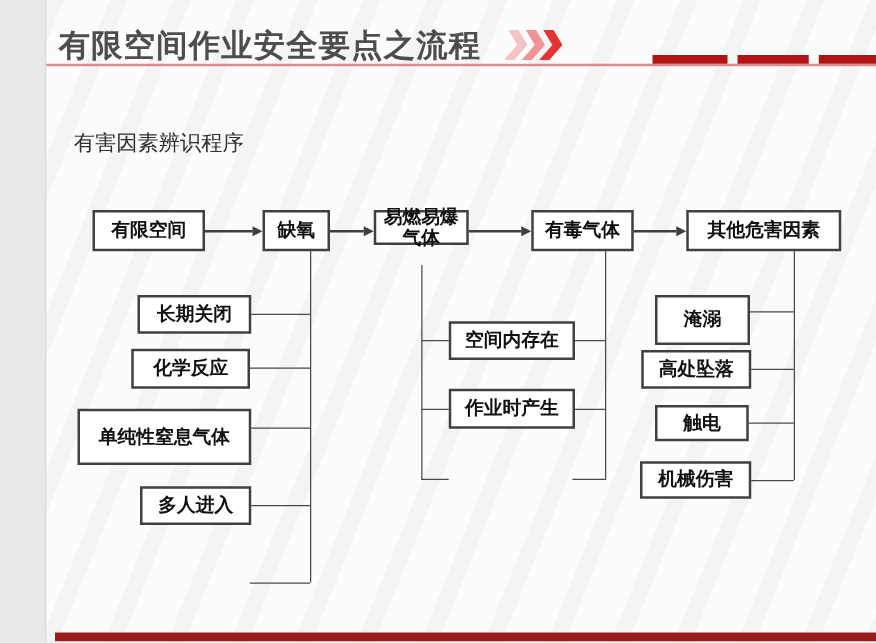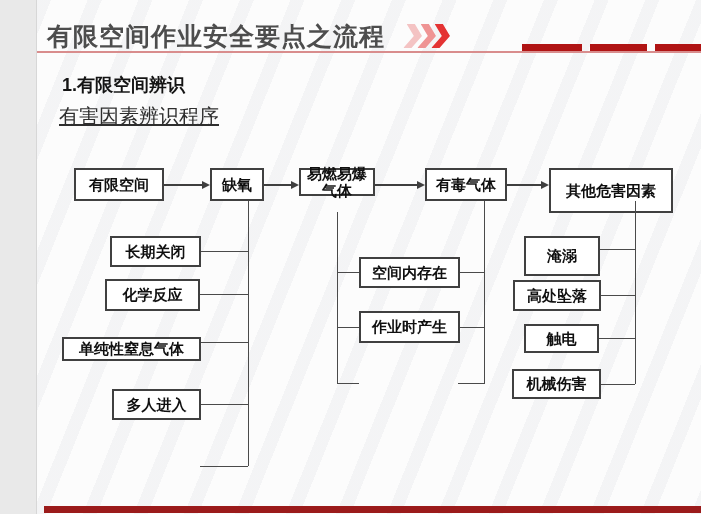--- a/index.html
+++ b/index.html
@@ -23,21 +23,21 @@
   .chev.c1{background:#f4c3c3;}
   .chev.c2{background:#ef9494;}
   .chev.c3{background:#e43333;}
   .rule{left:0;top:51px;width:677px;height:2px;background:#d98d8d;}
   .dash{top:44px;height:7px;background:#b01414;}
   .dash.d1{left:485px;width:60px;}
   .dash.d2{left:553px;width:57px;}
   .dash.d3{left:618px;width:58px;}
   
   .section-heading{left:25px;top:73px;font-size:18px;font-weight:bold;color:#141414;}
-  .subtitle{left:22px;top:103px;font-size:20px;color:#2e2e2e;text-decoration:underline;}
+  .subtitle{left:22px;top:103px;font-size:17px;color:#2e2e2e;}
   
   .node{
     box-sizing:border-box;border:2px solid #404040;background:#ffffff;
     display:flex;flex-direction:column;align-items:center;justify-content:center;
     font-size:15px;font-weight:bold;color:#101010;line-height:1.15;text-align:center;
   }
   
   .hline{height:1px;background:#4a4a4a;}
   .vline{width:1px;background:#4a4a4a;}
   .ahead{width:0;height:0;border-top:4px solid transparent;border-bottom:4px solid transparent;border-left:8px solid #3f3f3f;}
@@ -54,47 +54,46 @@
   <div class="abs chevrons">
     <span class="chev c1"></span>
     <span class="chev c2"></span>
     <span class="chev c3"></span>
   </div>
   <div class="abs rule"></div>
   <div class="abs dash d1"></div>
   <div class="abs dash d2"></div>
   <div class="abs dash d3"></div>
 
-  <div class="abs section-heading">1.有限空间辨识</div>
   <div class="abs subtitle">有害因素辨识程序</div>
 
   <div class="abs node" style="left:37px;top:168px;width:90px;height:33px">有限空间</div>
   <div class="abs node" style="left:173px;top:168px;width:54px;height:33px">缺氧</div>
   <div class="abs node" style="left:262px;top:168px;width:76px;height:28px">
     <span>易燃易爆</span>
     <span>气体</span>
   </div>
   <div class="abs node" style="left:388px;top:168px;width:82px;height:33px">有毒气体</div>
-  <div class="abs node" style="left:512px;top:168px;width:124px;height:45px">其他危害因素</div>
+  <div class="abs node" style="left:512px;top:168px;width:124px;height:33px">其他危害因素</div>
 
   <div class="abs stem" style="left:127px;top:184px;width:38px"></div>
   <div class="abs ahead" style="left:165px;top:181px"></div>
   <div class="abs stem" style="left:227px;top:184px;width:27px"></div>
   <div class="abs ahead" style="left:254px;top:181px"></div>
   <div class="abs stem" style="left:338px;top:184px;width:42px"></div>
   <div class="abs ahead" style="left:380px;top:181px"></div>
   <div class="abs stem" style="left:470px;top:184px;width:34px"></div>
   <div class="abs ahead" style="left:504px;top:181px"></div>
 
   <div class="abs vline" style="left:211px;top:201px;height:265px"></div>
   <div class="abs node" style="left:73px;top:236px;width:91px;height:31px">长期关闭</div>
   <div class="abs hline" style="left:164px;top:251px;width:47px"></div>
   <div class="abs node" style="left:68px;top:279px;width:95px;height:32px">化学反应</div>
   <div class="abs hline" style="left:163px;top:294px;width:48px"></div>
-  <div class="abs node" style="left:25px;top:337px;width:139px;height:24px">单纯性窒息气体</div>
+  <div class="abs node" style="left:25px;top:327px;width:139px;height:45px">单纯性窒息气体</div>
   <div class="abs hline" style="left:164px;top:342px;width:47px"></div>
   <div class="abs node" style="left:75px;top:389px;width:89px;height:31px">多人进入</div>
   <div class="abs hline" style="left:164px;top:404px;width:47px"></div>
   <div class="abs hline" style="left:163px;top:466px;width:48px"></div>
 
   <div class="abs vline" style="left:300px;top:212px;height:172px"></div>
   <div class="abs vline" style="left:447px;top:201px;height:183px"></div>
   <div class="abs node" style="left:322px;top:257px;width:101px;height:31px">空间内存在</div>
   <div class="abs hline" style="left:300px;top:272px;width:22px"></div>
   <div class="abs hline" style="left:423px;top:272px;width:24px"></div>

